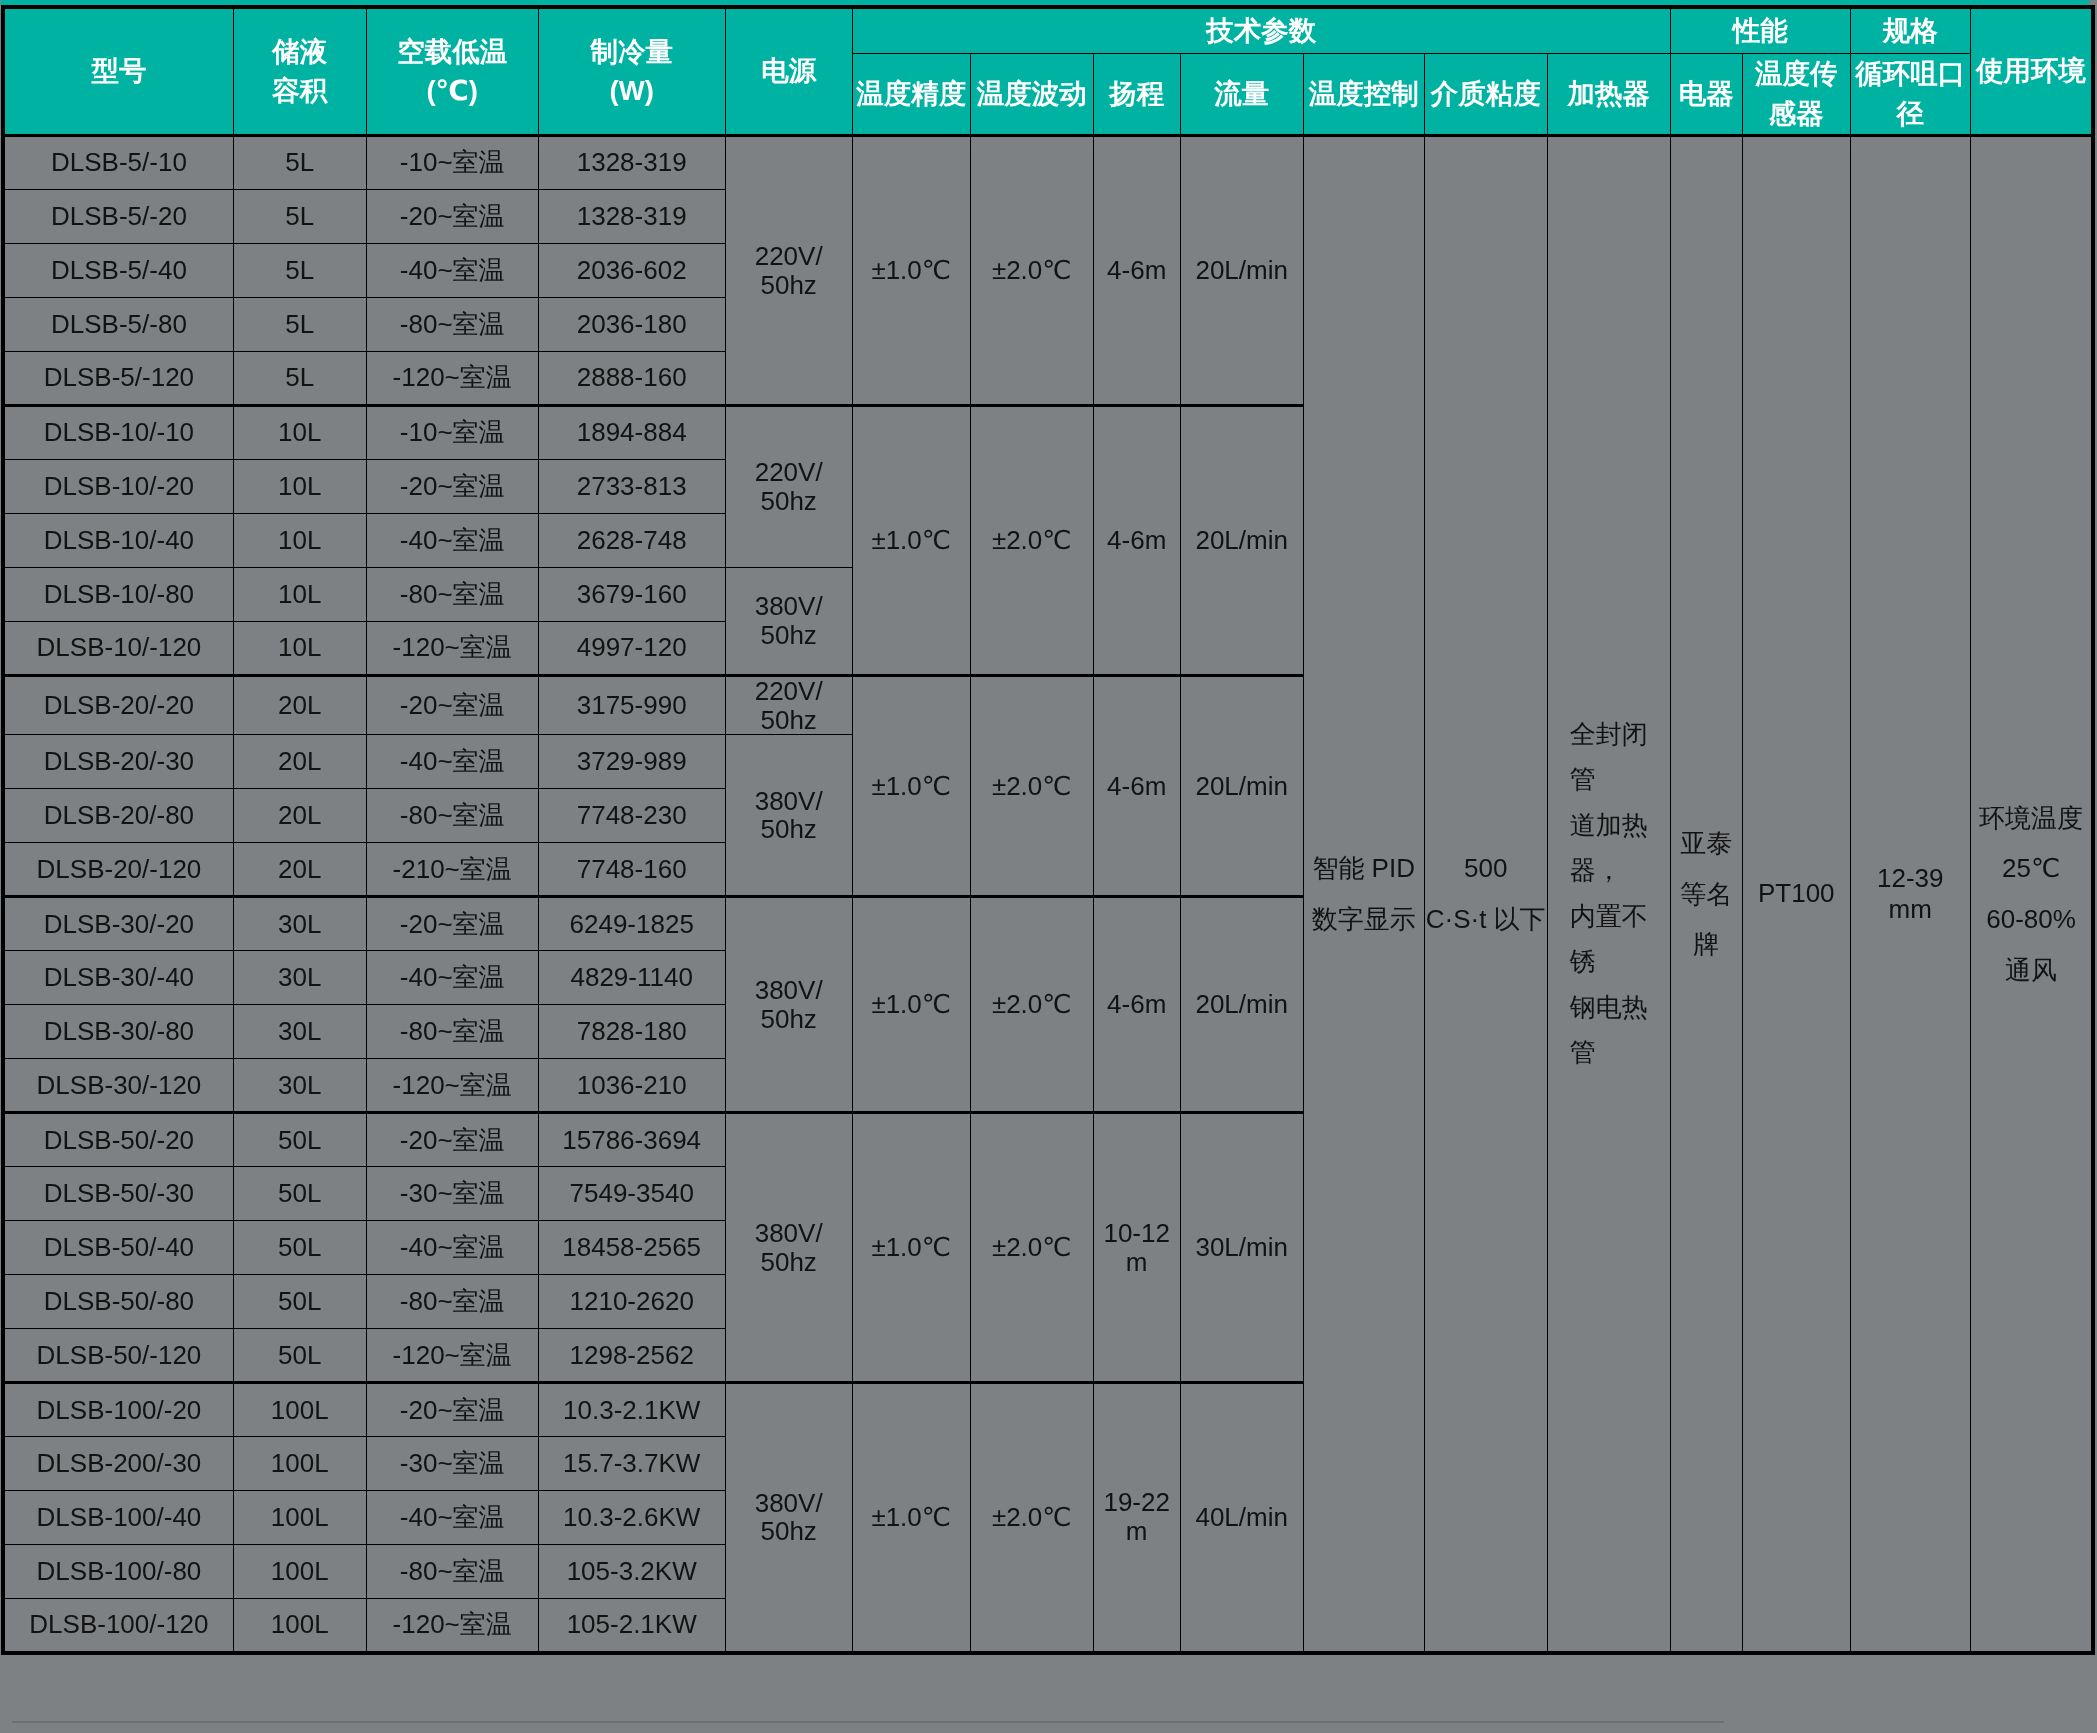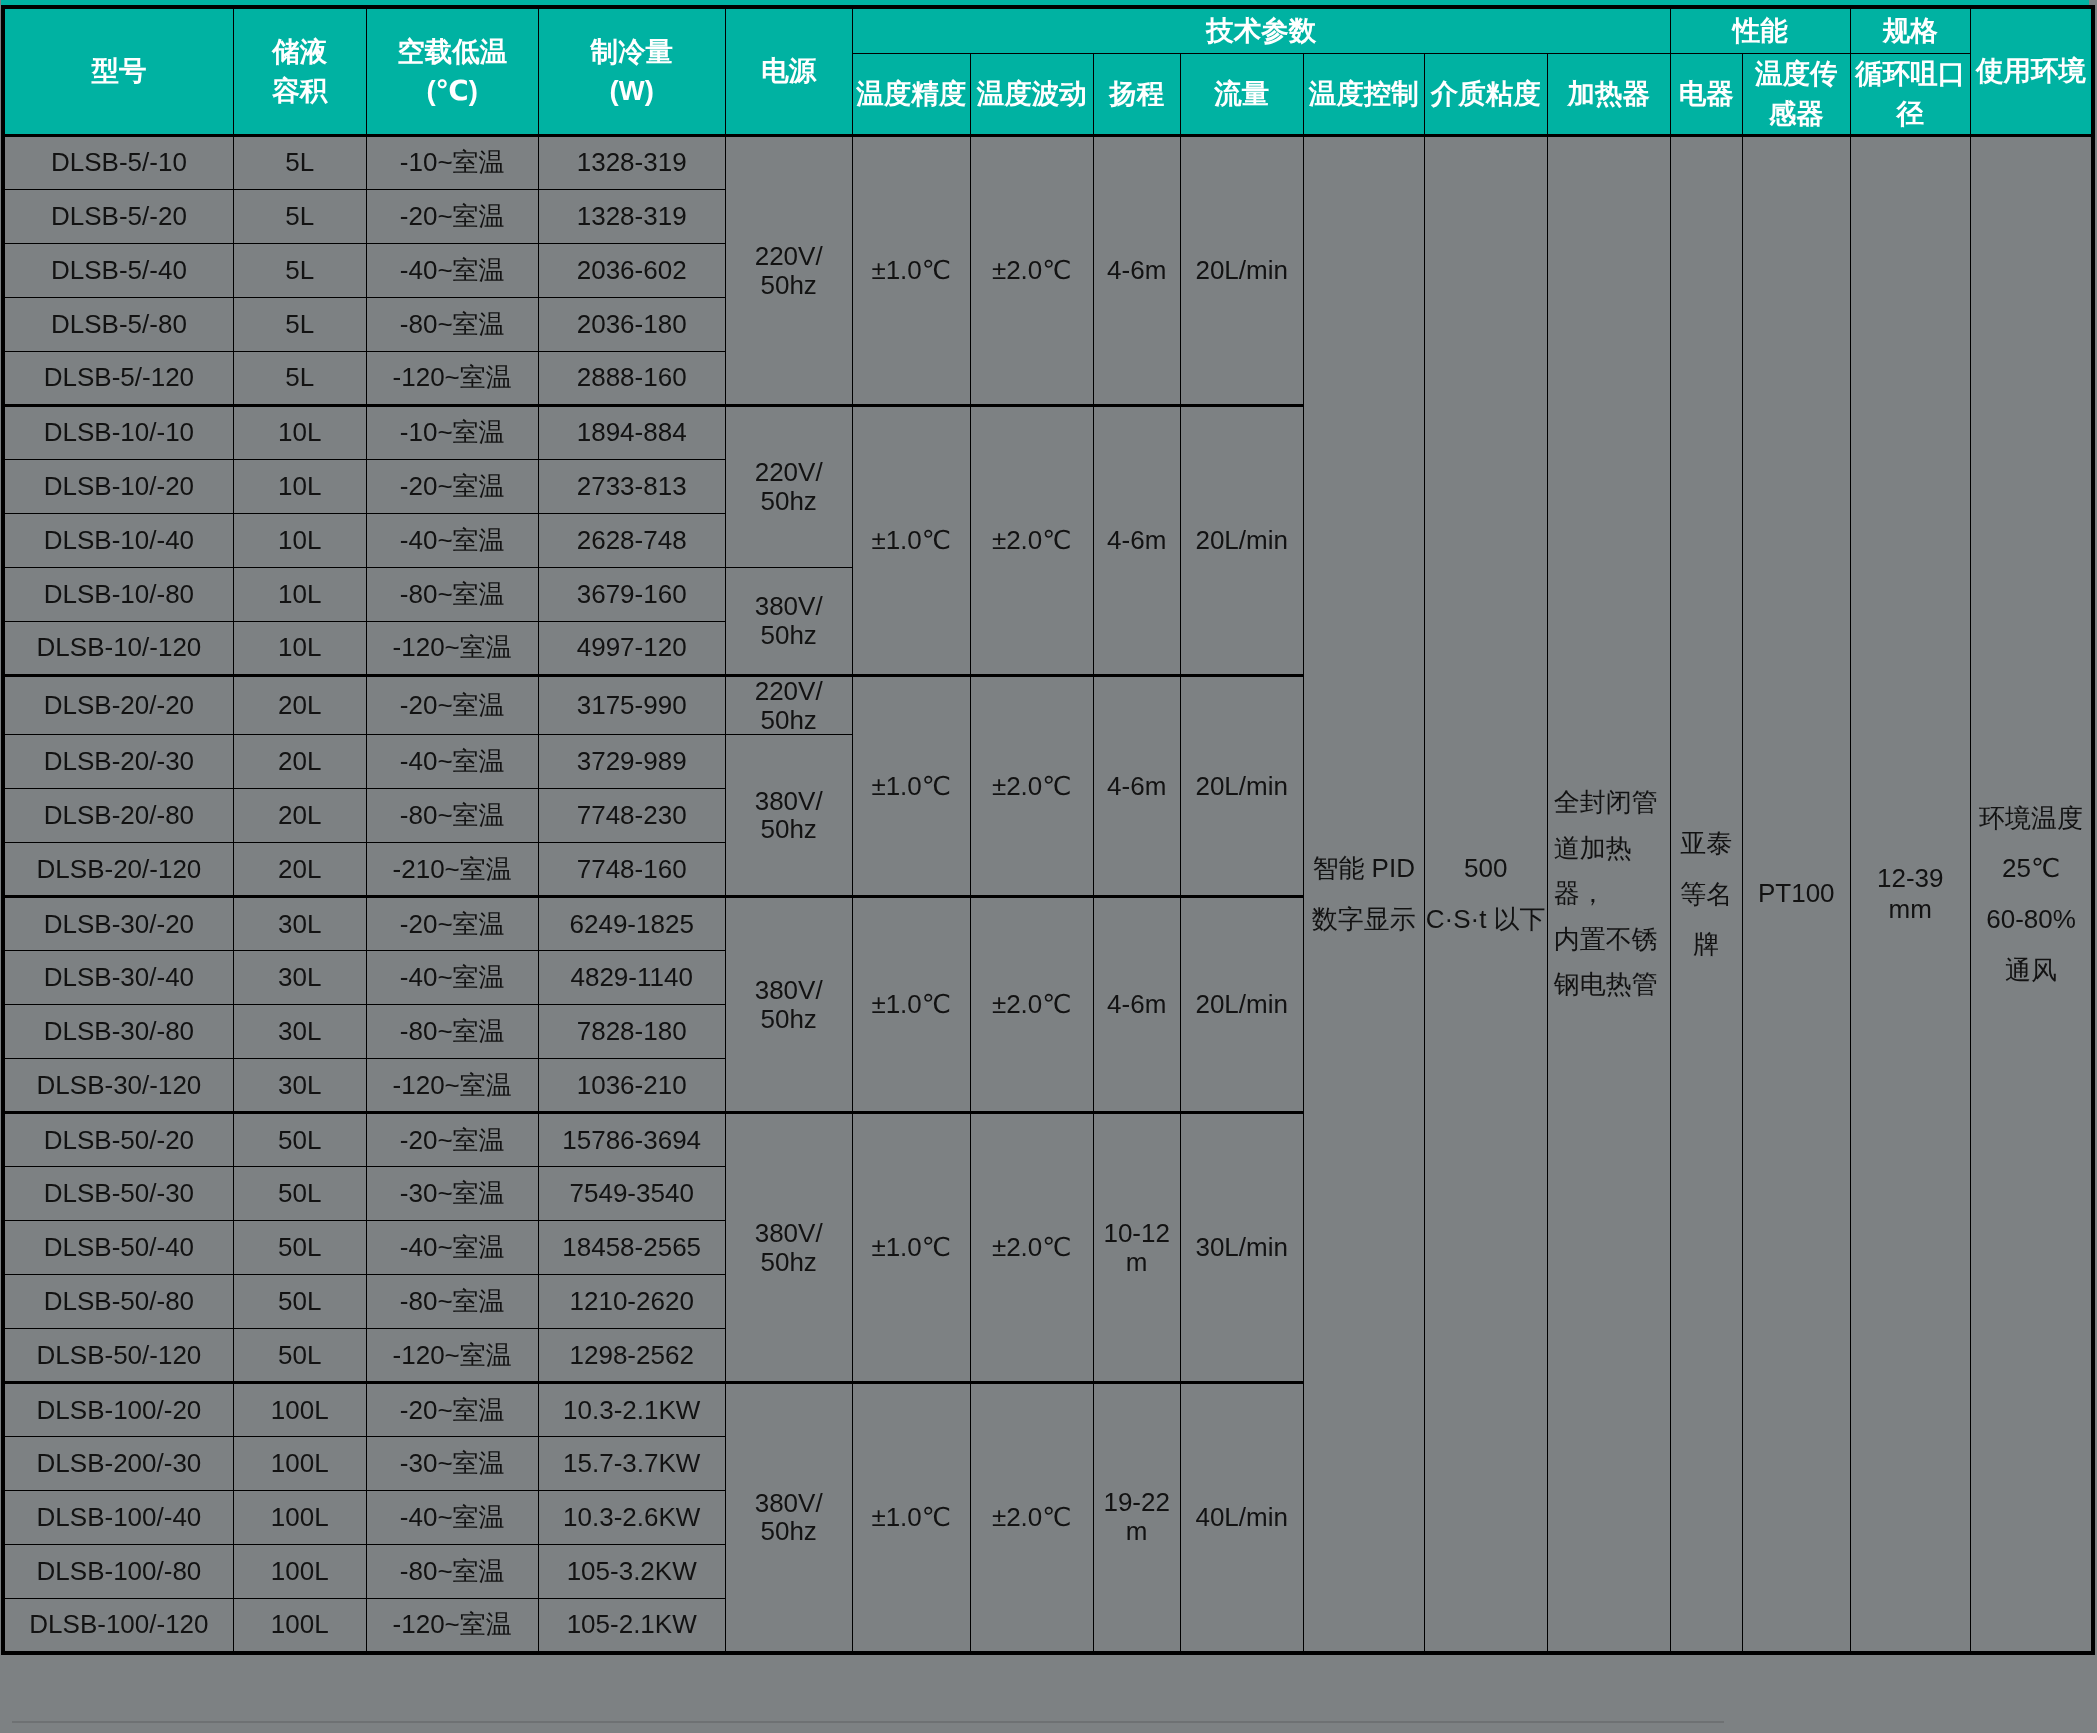--- a/index.html
+++ b/index.html
@@ -47,21 +47,21 @@
   }
   tbody tr.gs td{border-top-width:3px;}
   td[data-name="power-cell"]{line-height:1.1;text-align:center;}
   td[data-name="temp-control-cell"],
   td[data-name="viscosity-cell"],
   td[data-name="electrical-cell"],
   td[data-name="environment-cell"]{line-height:1.95;}
   td[data-name="heater-cell"]{
     line-height:1.75;
     text-align:left;
-    padding-left:6px;
+    padding-left:22px;
   }
   td[data-name="nozzle-cell"]{line-height:1.2;}
   .bottom-divider{
     position:absolute;left:12px;top:1721px;
     width:1712px;height:2.4px;
     background:#6e7173;
   }
 </style>
 </head>
 <body data-name="page-background">

